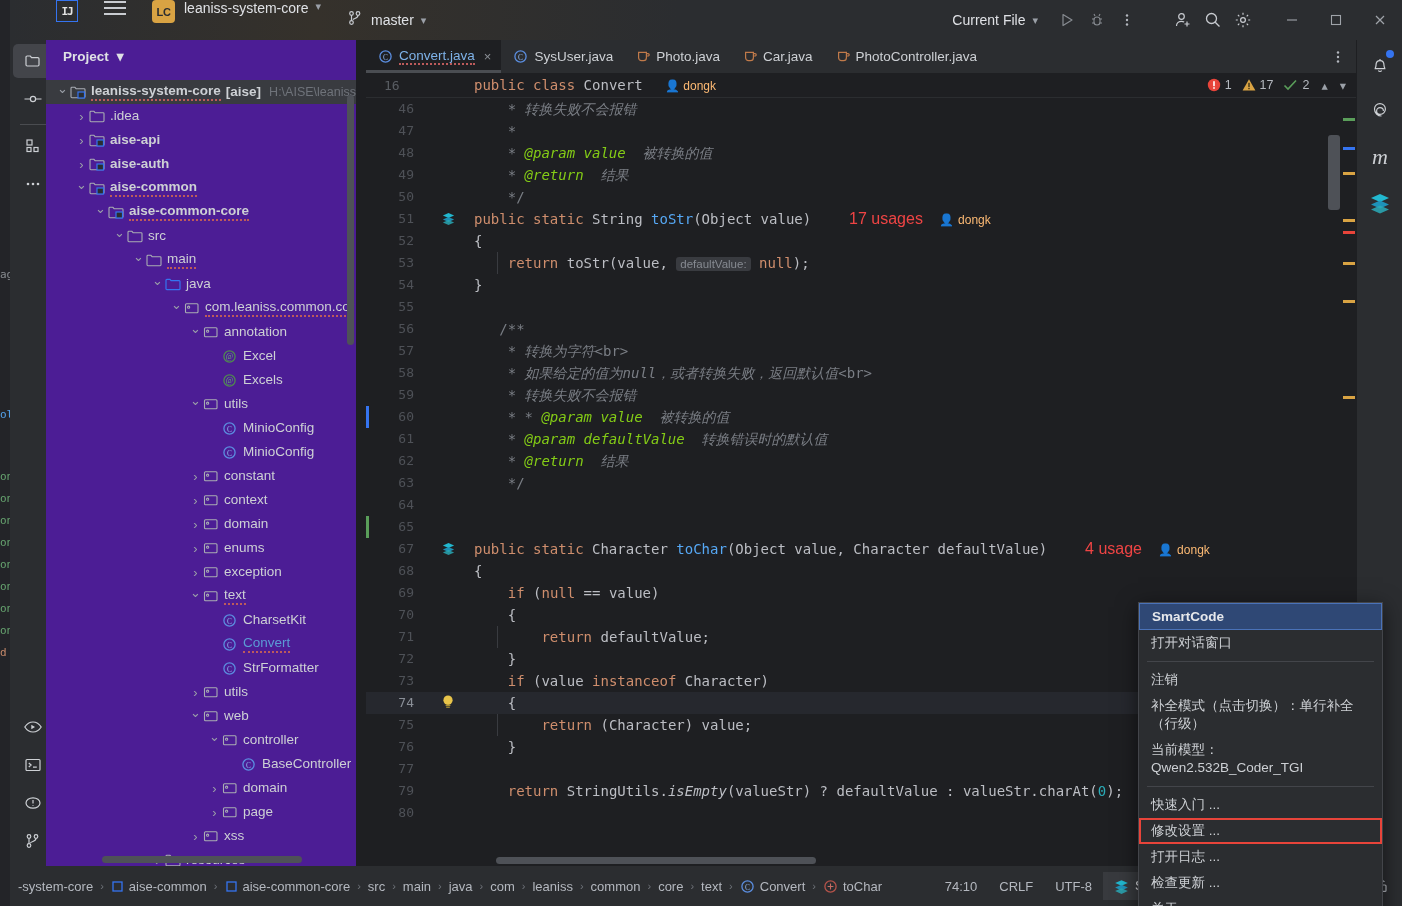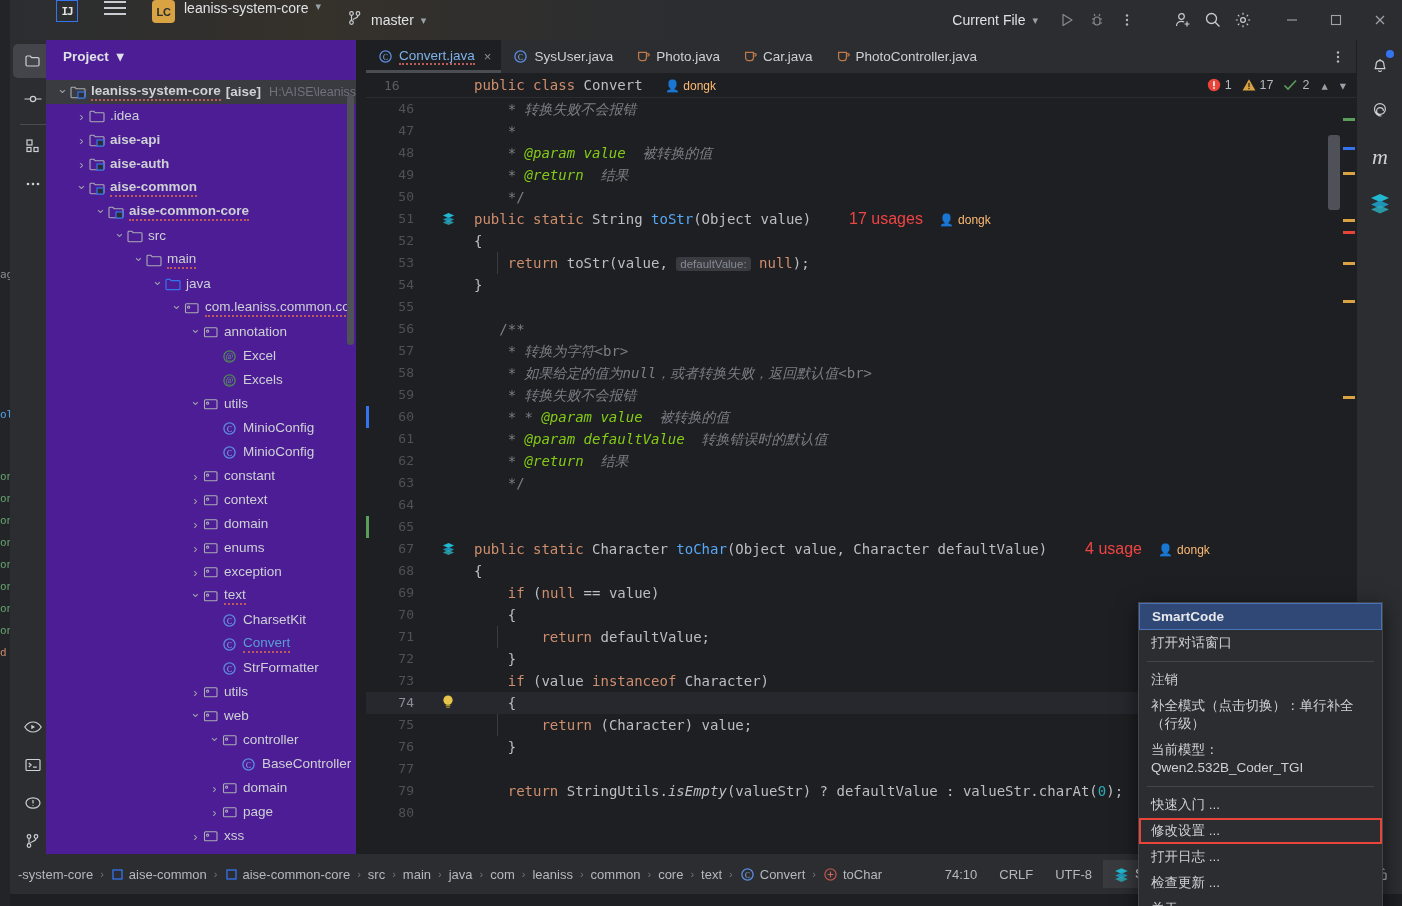--- a/index.html
+++ b/index.html
@@ -140,21 +140,21 @@
     position: absolute; left: 1128px; top: 602px; width: 245px;
     background: #2b2d30; border: 1px solid #43454a; box-shadow: 0 5px 20px rgba(0,0,0,.55);
     padding: 0 0 4px 0; z-index: 40;
   }
   .popup-title { background: #2f4875; color: #e6e8eb; font-size: 13.5px; font-weight: bold; padding: 5px 12px; border: 1px solid #4a72b8; }
   .mi { font-size: 13.5px; color: #cdd0d4; padding: 4px 12px; line-height: 18px; cursor: pointer; }
   .mi.hl { border: 2px solid #e8443a; margin: 0px 0px; padding: 2px 10px; }
   .msep { height: 1px; background: #43454a; margin: 5px 8px; }
 
   
-  .statusbar { position: absolute; left: 0; bottom: 12px; width: 1392px; height: 40px; background: #2b2d30; display: flex; align-items: center; }
+  .statusbar { position: absolute; left: 0; bottom: 0; width: 1392px; height: 40px; background: #2b2d30; display: flex; align-items: center; }
   .crumbs { display: flex; align-items: center; padding-left: 8px; }
   .crumb { font-size: 13px; color: #b4b8bf; display: flex; align-items: center; cursor: pointer; }
   .crumb-sep { color: #6f737a; margin: 0 7px; font-size: 11px; }
   .sb-right { margin-left: auto; display: flex; align-items: center; padding-right: 12px; gap: 0px; }
   .sb-item { font-size: 13px; color: #b4b8bf; padding: 0 11px; cursor: pointer; }
   .sb-smart { display: flex; align-items: center; gap: 5px; background: #383a3e; padding: 5px 10px; font-size: 13px; color: #dfe1e5; }
 </style>
 </head>
 <body>
 

